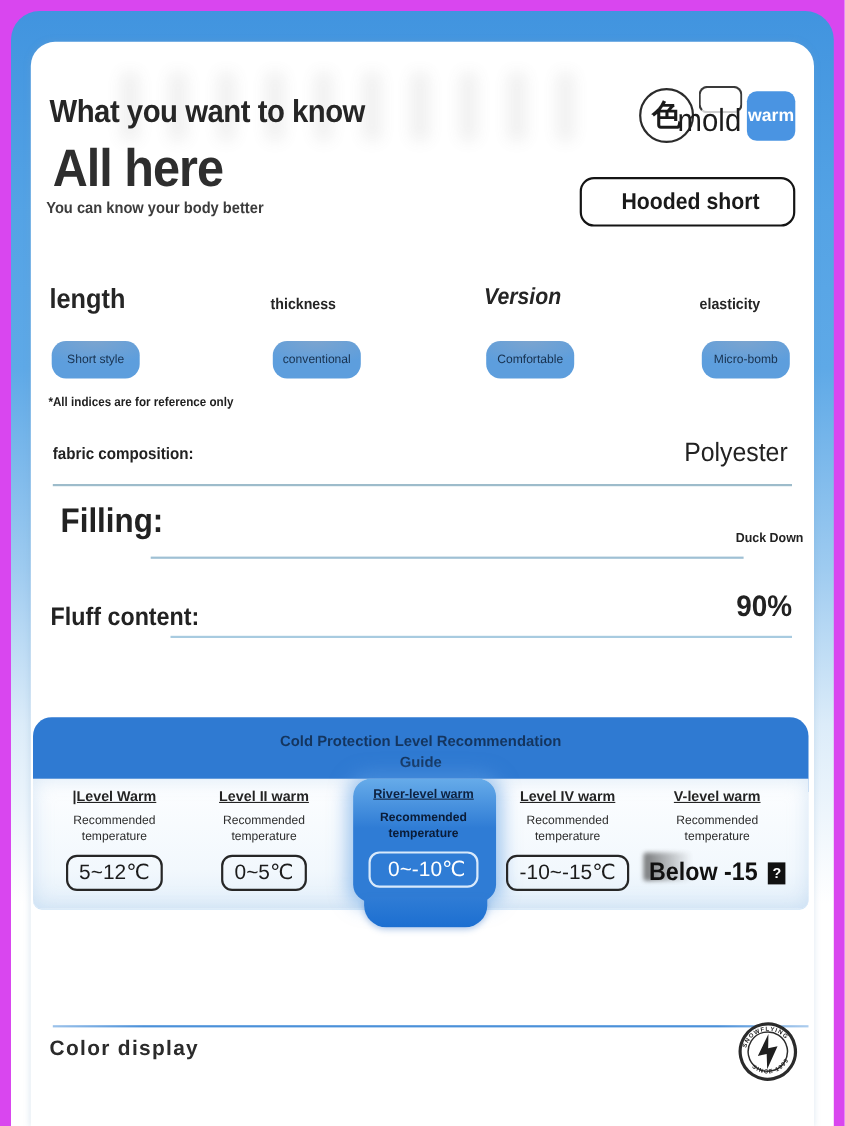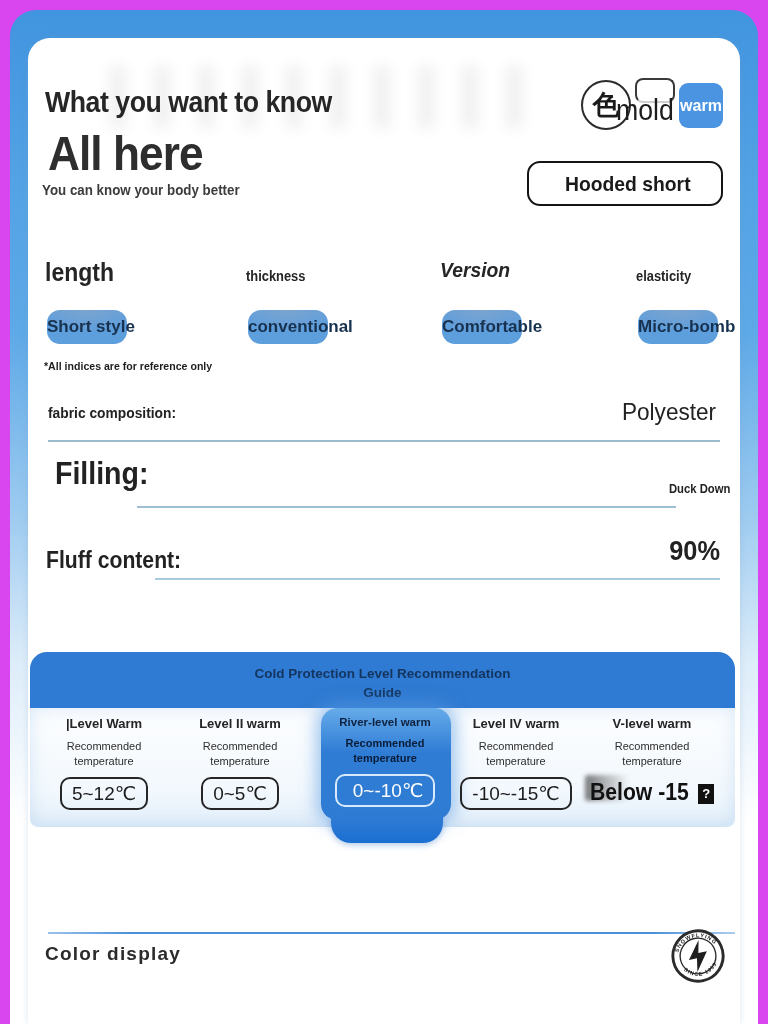--- a/index.html
+++ b/index.html
@@ -55,21 +55,21 @@
   
   .attr-col { position:absolute; top:220px; width:130px; height:95px; }
   .attr-label { font-weight:700; color:#252525; white-space:nowrap; }
   .al-0 { font-size:25px; }
   .al-1 { font-size:14px; margin-top:10px; }
   .al-2 { font-size:21px; margin-top:0;font-style:italic; }
   .al-3 { font-size:14px; margin-top:10px; }
   .pill { position:absolute; left:2px; top:52px; width:80px; height:34px;
           border:none; border-radius:13px; cursor:pointer;
           background:radial-gradient(130% 120% at 50% 0%,#7ba4cf 0%,#5d9edd 55%,#5d9edd 100%);
-          color:#17314f; font-size:17px; font-weight:700; white-space:nowrap;
+          color:#17314f; font-size:11px; font-weight:400; white-space:nowrap;
           font-family:"Liberation Sans","DejaVu Sans",sans-serif; }
   .note { position:absolute; left:16px; top:322px; font-size:11.5px; font-weight:700; color:#1e1e1e; }
 
   
   .spec { position:absolute; left:20px; right:20px; }
   .spec .underline { position:absolute; left:0; right:0; bottom:0; height:2px; }
   .spec-1 { top:360px; height:44px; }
   .spec-1 .underline { background:#9dbccb; }
   .spec-1 .s-label { position:absolute; left:0; top:6px; font-size:15px; font-weight:700; }
   .spec-1 .s-value { position:absolute; right:4px; top:0; font-size:24px; font-weight:400; }
@@ -93,21 +93,21 @@
                 border-radius:0 0 8px 8px;
                 box-shadow:inset 0 0 18px rgba(150,190,230,.35), 0 1px 0 #cfe4f7; }
   .hl-backdrop { position:absolute; left:291px; top:56px; width:130px; height:112px;
                  border-radius:16px;
                  background:linear-gradient(180deg,#66abe9 0%,#2f7cd5 40%,#2f7cd5 100%);
                  box-shadow:0 0 16px 5px rgba(90,155,225,.55); }
   .hl-tab { position:absolute; left:301px; top:164px; width:112px; height:27px;
             background:linear-gradient(180deg,#2f7cd5,#1c6fd1); border-radius:0 0 20px 20px;
             box-shadow:0 2px 6px rgba(60,120,200,.4); }
   .level-col { position:absolute; top:64px; width:130px; text-align:center; }
-  .level-name { font-size:13px; font-weight:700; color:#242424; white-space:nowrap; }
+  .level-name { font-size:13px; font-weight:700; color:#242424; white-space:nowrap;text-decoration:underline; }
   .level-rec { width:86px; margin:8px auto 0; font-size:11px; line-height:1.4; color:#2d2d2d; }
   .temp-box { display:inline-block; margin-top:7px; min-width:66px; padding:3px 10px;
               border:2px solid #262626; border-radius:10px; background:transparent;
               font-size:19px; color:#1c1c1c; white-space:nowrap; }
   .level-col.hl .level-name { color:#0e2240; font-size:11.5px; }
   .level-col.hl .level-rec { color:#0a1c38; font-weight:700; }
   .level-col.hl .temp-box { border-color:rgba(235,245,255,.9); color:#ffffff;padding-left:16px; }
   .temp-plain { position:relative; margin-top:9px; font-size:23px; font-weight:700;
                 color:#111; white-space:nowrap; }
   .tofu { display:inline-block; width:16px; height:20px; line-height:20px; margin-left:1px;

